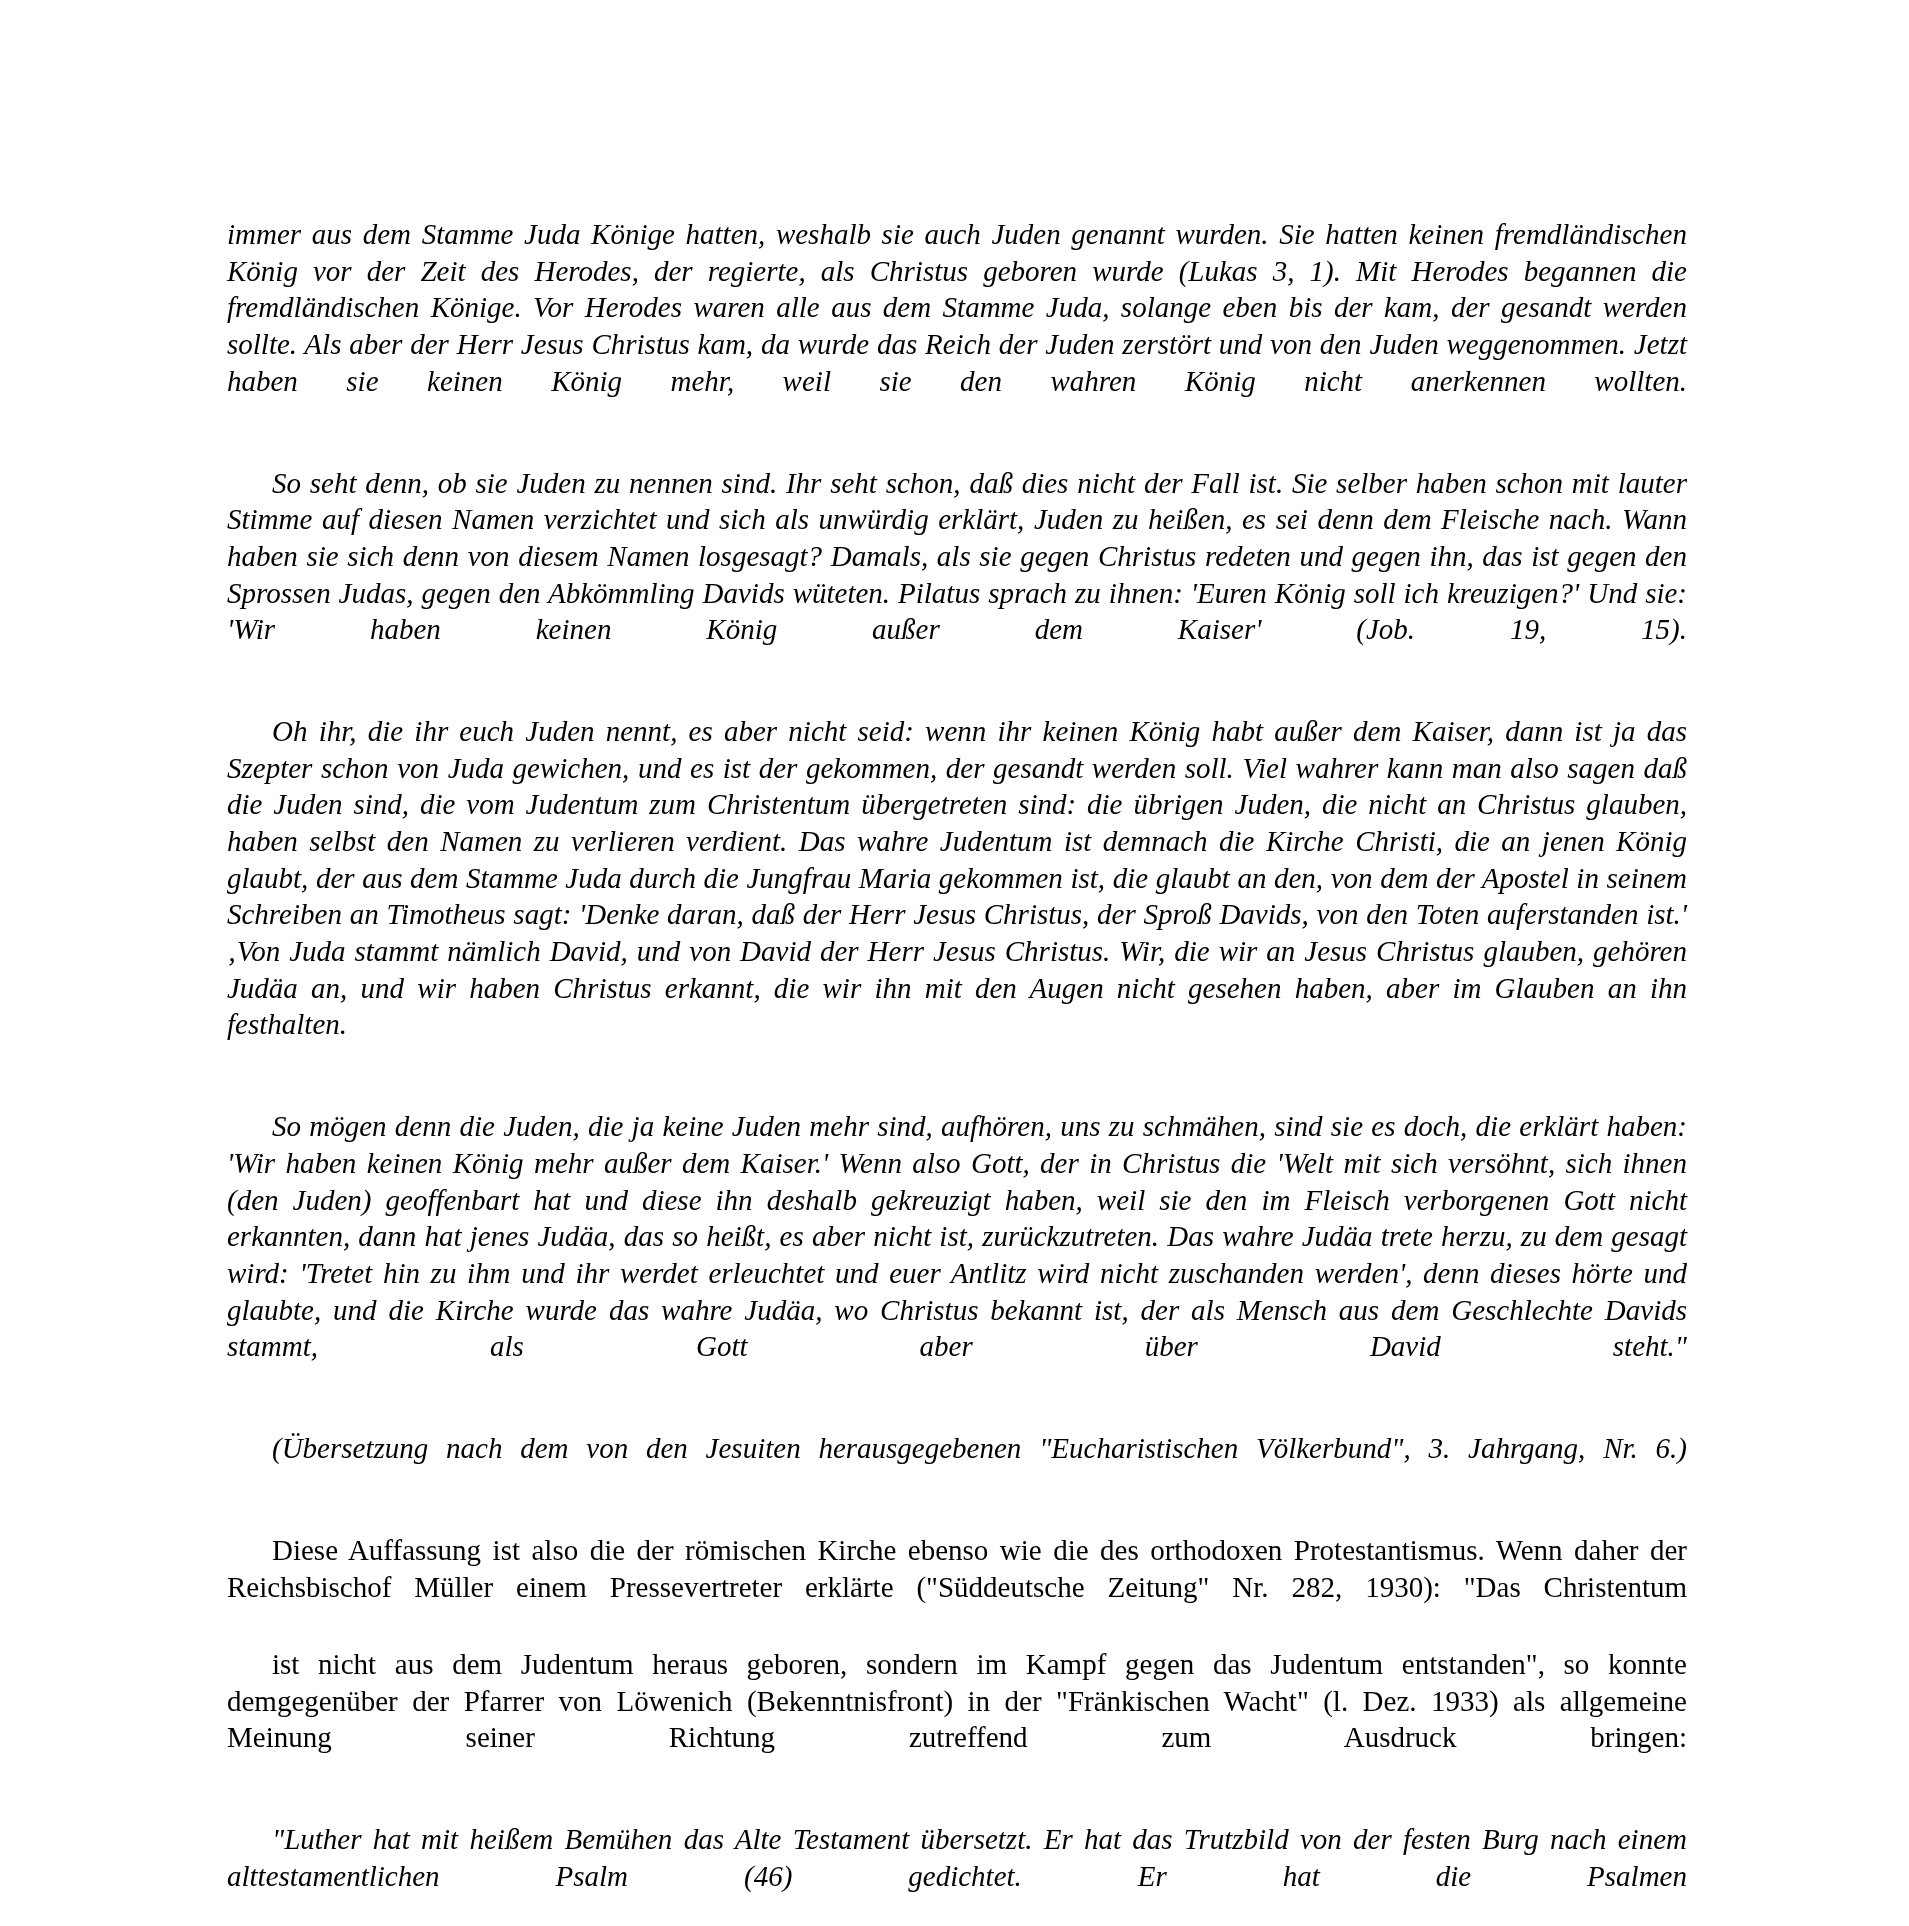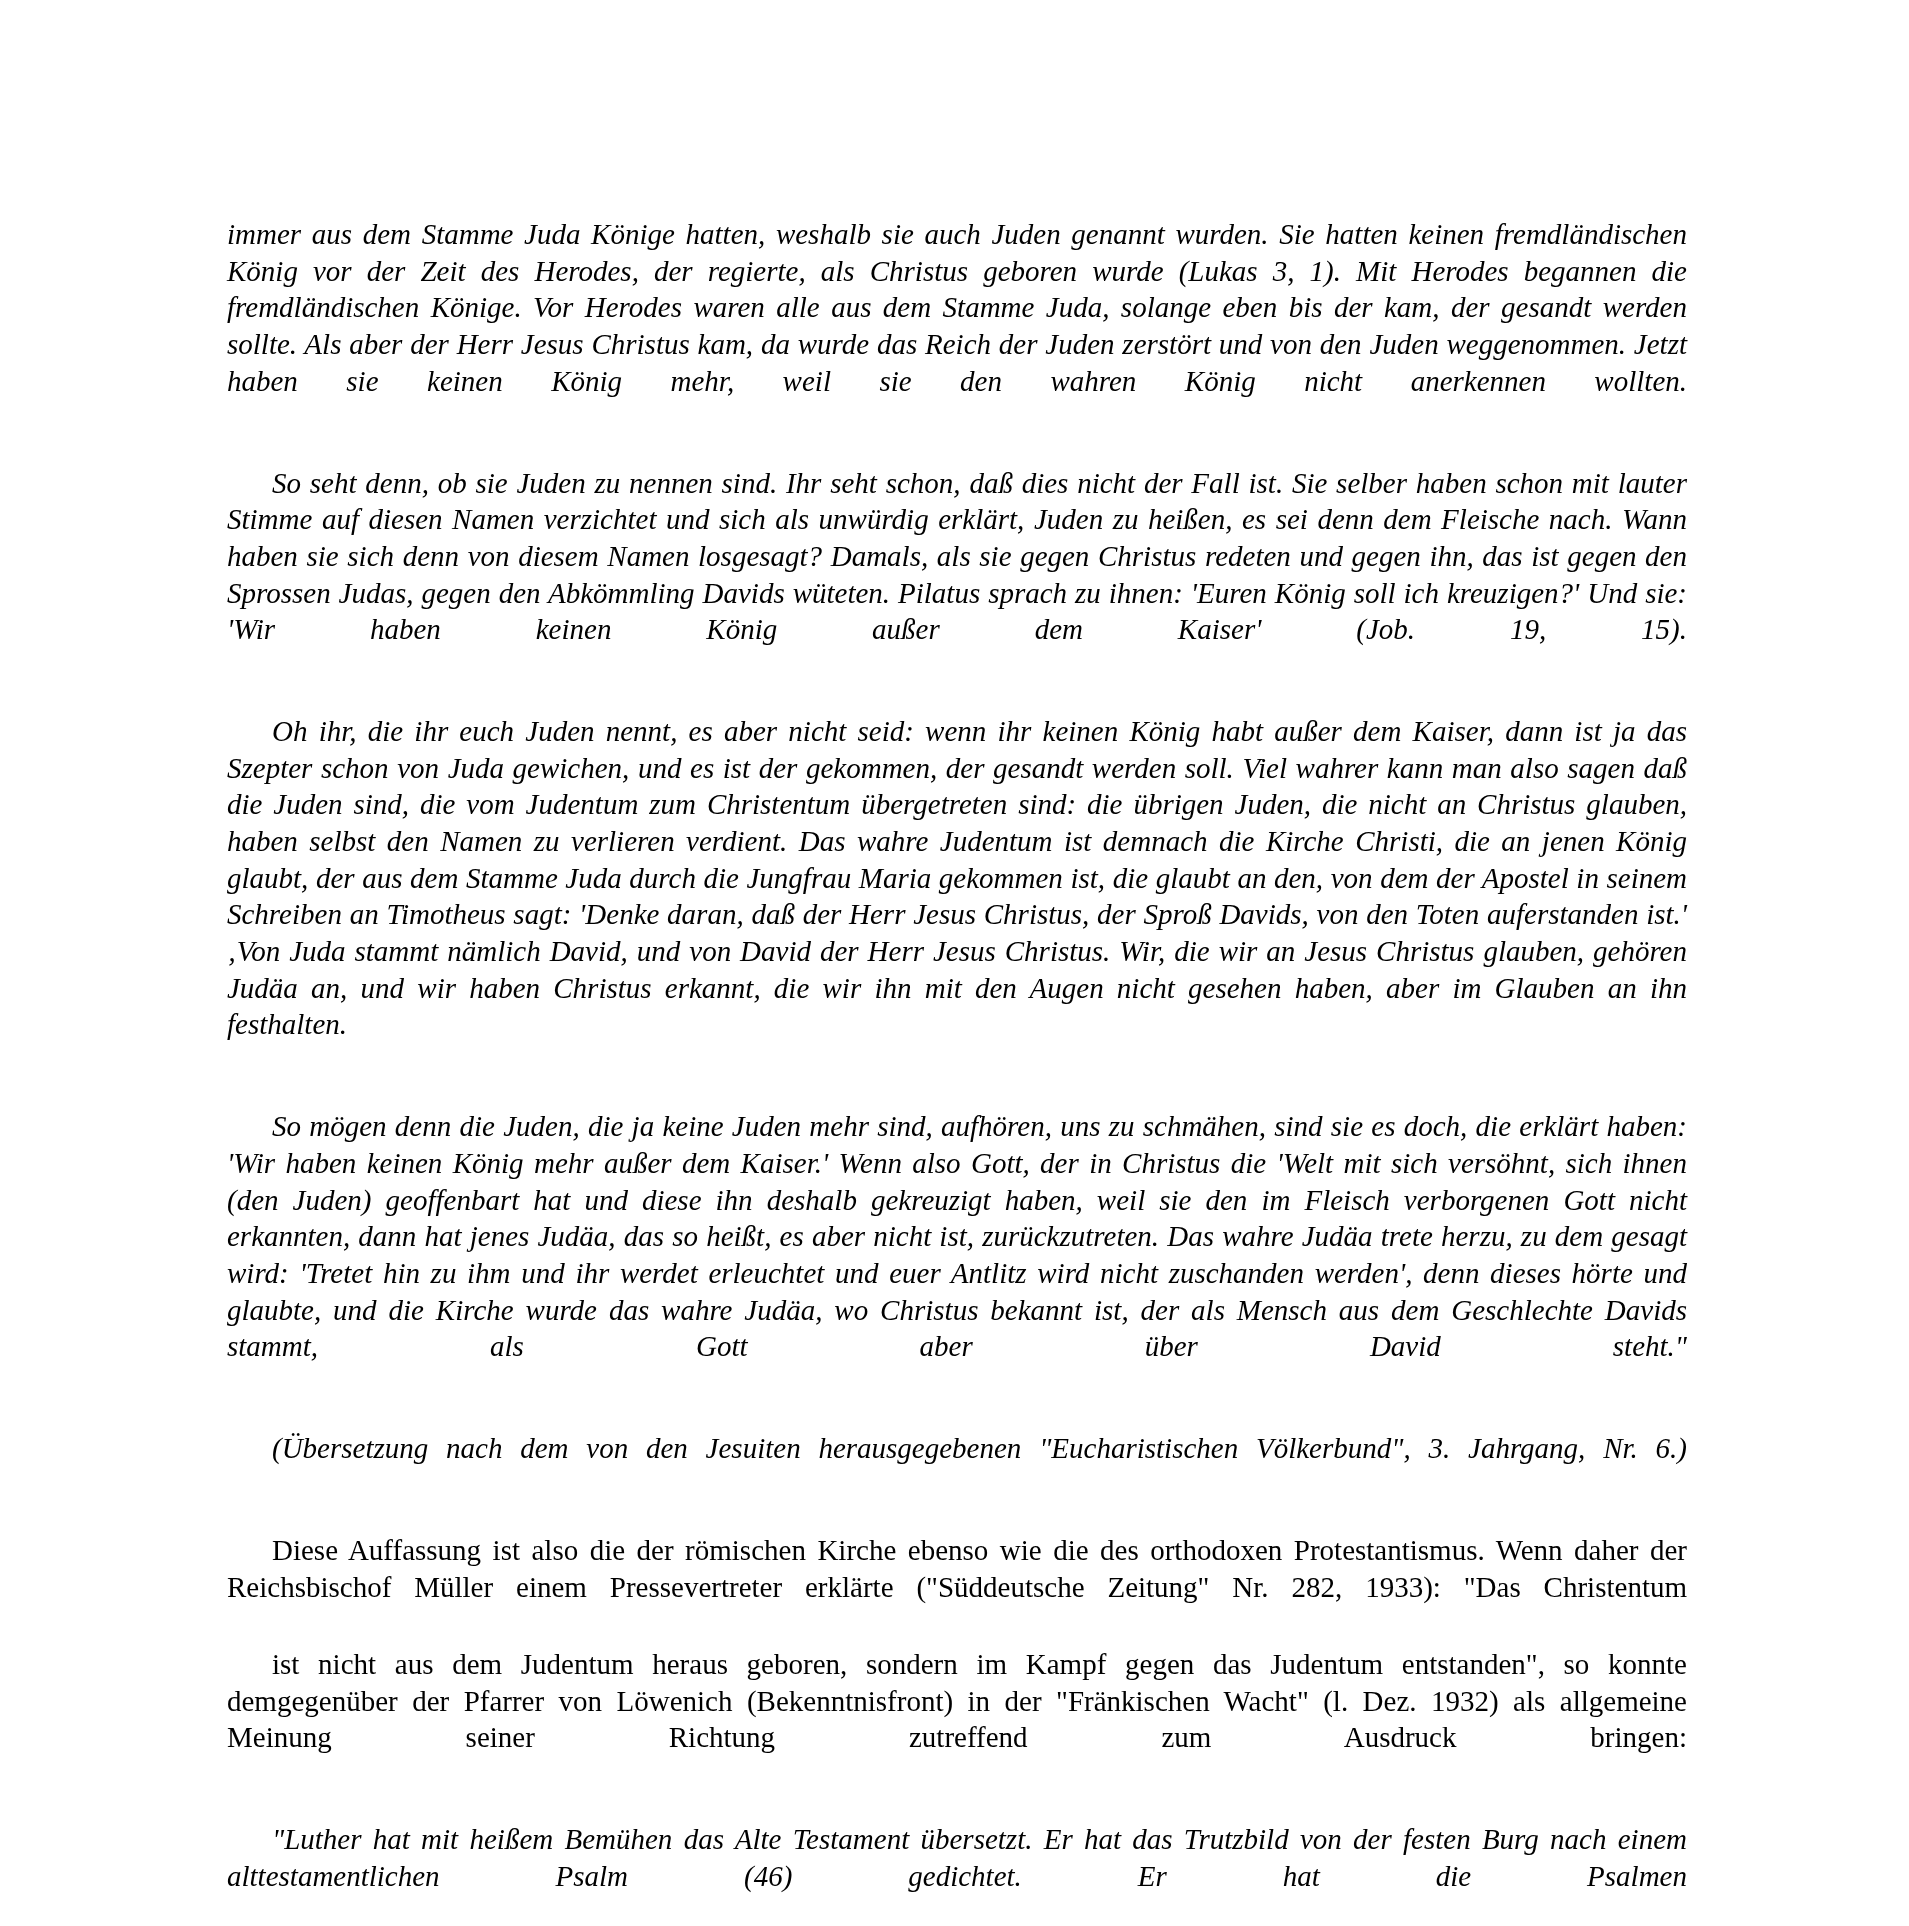--- a/index.html
+++ b/index.html
@@ -75,24 +75,24 @@
 
     <p class="italic indent">Oh ihr, die ihr euch Juden nennt, es aber nicht seid: wenn ihr keinen König habt außer dem Kaiser, dann ist ja das Szepter schon von Juda gewichen, und es ist der gekommen, der gesandt werden soll. Viel wahrer kann man also sagen daß die Juden sind, die vom Judentum zum Christentum übergetreten sind: die übrigen Juden, die nicht an Christus glauben, haben selbst den Namen zu verlieren verdient. Das wahre Judentum ist demnach die Kirche Christi, die an jenen König glaubt, der aus dem Stamme Juda durch die Jungfrau Maria gekommen ist, die glaubt an den, von dem der Apostel in seinem Schreiben an Timotheus sagt: 'Denke daran, daß der Herr Jesus Christus, der Sproß Davids, von den Toten auferstanden ist.' ‚Von Juda stammt nämlich David, und von David der Herr Jesus Christus. Wir, die wir an Jesus Christus glauben, gehören Judäa an, und wir haben Christus erkannt, die wir ihn mit den Augen nicht gesehen haben, aber im Glauben an ihn festhalten.</p>
     <div class="gap-md"></div>
 
     <p class="italic indent">So mögen denn die Juden, die ja keine Juden mehr sind, aufhören, uns zu schmähen, sind sie es doch, die erklärt haben: 'Wir haben keinen König mehr außer dem Kaiser.' Wenn also Gott, der in Christus die 'Welt mit sich versöhnt, sich ihnen (den Juden) geoffenbart hat und diese ihn deshalb gekreuzigt haben, weil sie den im Fleisch verborgenen Gott nicht erkannten, dann hat jenes Judäa, das so heißt, es aber nicht ist, zurückzutreten. Das wahre Judäa trete herzu, zu dem gesagt wird: 'Tretet hin zu ihm und ihr werdet erleuchtet und euer Antlitz wird nicht zuschanden werden', denn dieses hörte und glaubte, und die Kirche wurde das wahre Judäa, wo Christus bekannt ist, der als Mensch aus dem Geschlechte Davids stammt, als Gott aber über David steht."</p>
     <div class="gap-md"></div>
 
     <p class="italic indent">(Übersetzung nach dem von den Jesuiten herausgegebenen "Eucharistischen Völkerbund", 3. Jahrgang, Nr. 6.)</p>
     <div class="gap-md"></div>
 
-    <p class="upright indent">Diese Auffassung ist also die der römischen Kirche ebenso wie die des orthodoxen Protestantismus. Wenn daher der Reichsbischof Müller einem Pressevertreter erklärte ("Süddeutsche Zeitung" Nr. 282, 1933): "Das Christentum</p>
+    <p class="upright indent">Diese Auffassung ist also die der römischen Kirche ebenso wie die des orthodoxen Protestantismus. Wenn daher der Reichsbischof Müller einem Pressevertreter erklärte ("Süddeutsche Zeitung" Nr. 282, 1930): "Das Christentum</p>
     <div class="gap-xs"></div>
 
-    <p class="upright indent">ist nicht aus dem Judentum heraus geboren, sondern im Kampf gegen das Judentum entstanden", so konnte demgegenüber der Pfarrer von Löwenich (Bekenntnisfront) in der "Fränkischen Wacht" (l. Dez. 1932) als allgemeine Meinung seiner Richtung zutreffend zum Ausdruck bringen:</p>
+    <p class="upright indent">ist nicht aus dem Judentum heraus geboren, sondern im Kampf gegen das Judentum entstanden", so konnte demgegenüber der Pfarrer von Löwenich (Bekenntnisfront) in der "Fränkischen Wacht" (l. Dez. 1933) als allgemeine Meinung seiner Richtung zutreffend zum Ausdruck bringen:</p>
     <div class="gap-md"></div>
 
     <p class="italic indent">"Luther hat mit heißem Bemühen das Alte Testament übersetzt. Er hat das Trutzbild von der festen Burg nach einem alttestamentlichen Psalm (46) gedichtet. Er hat die Psalmen</p>
 
   </div>
 
 </div>
 
 
 </body></html>

